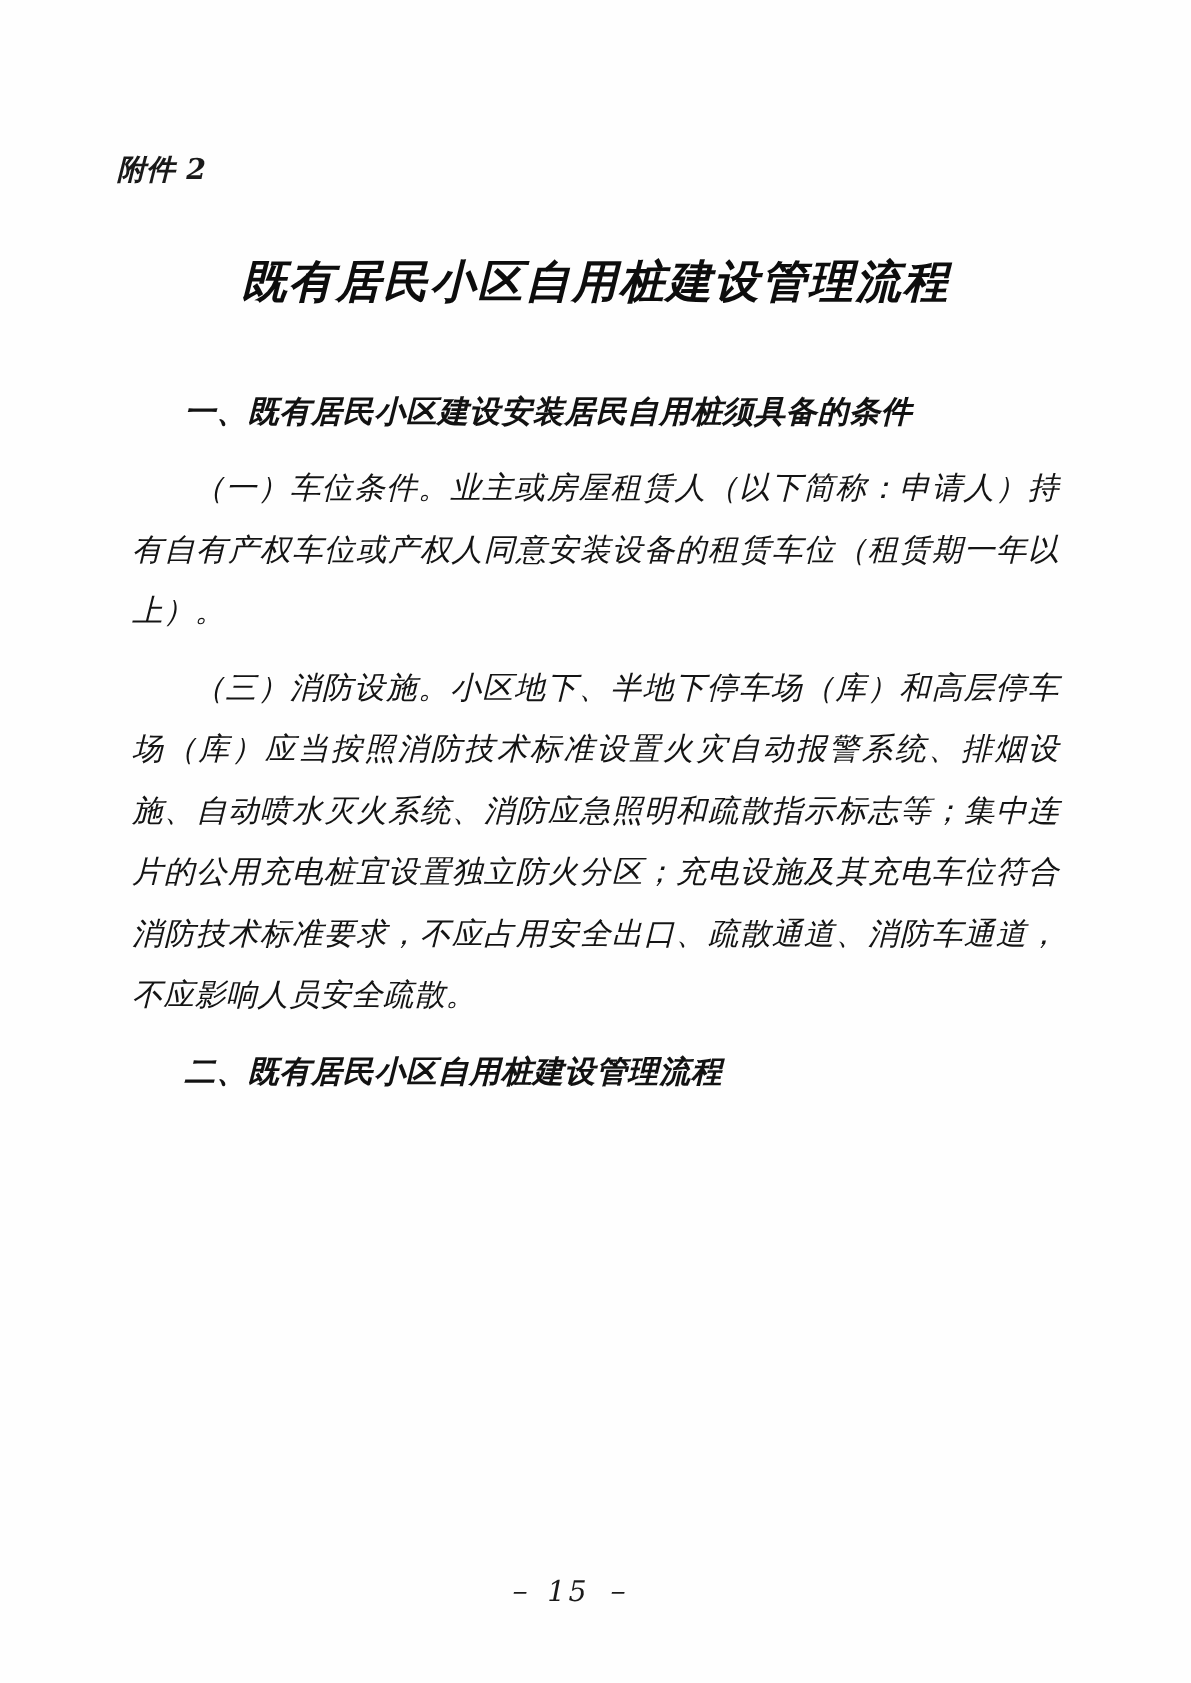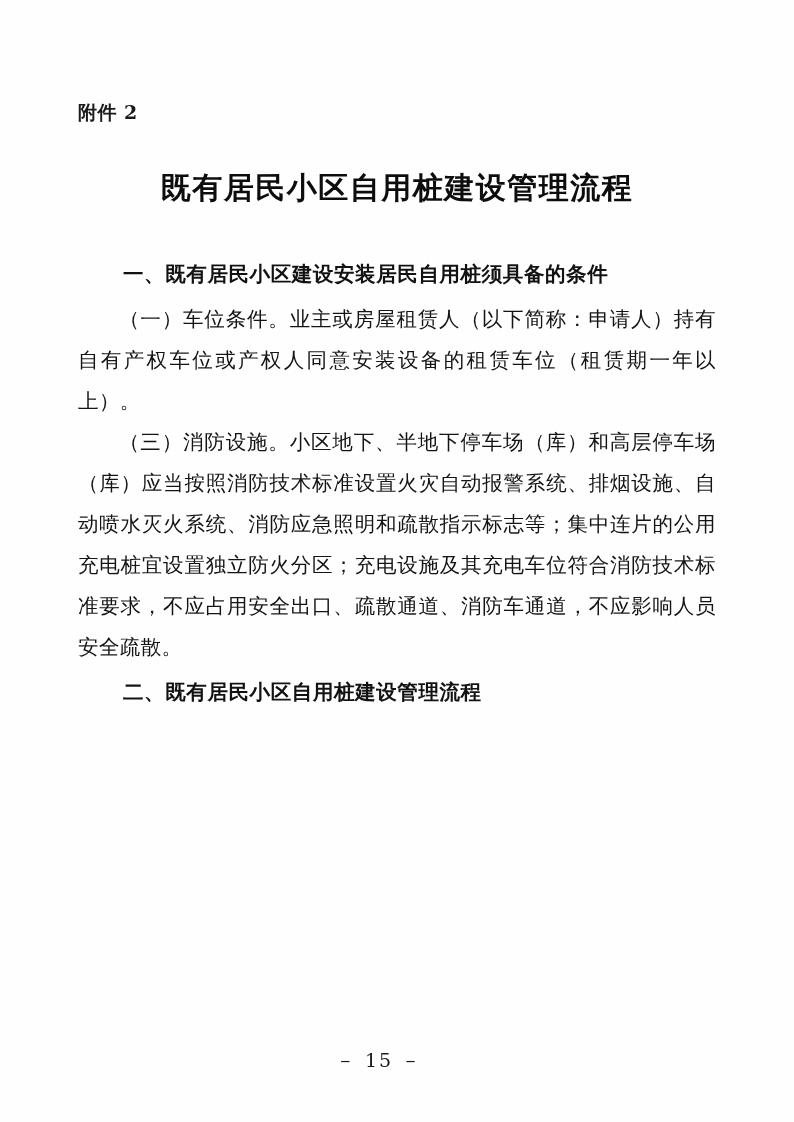--- a/index.html
+++ b/index.html
@@ -16,20 +16,21 @@
     overflow: hidden;
   }
   .page {
     position: absolute;
     left: 0; top: 0;
     width: 794px;
     height: 1122px;
     box-sizing: border-box;
     padding: 0;
     background: #fefefe;
+    font-style: italic;
   }
   .attachment-label {
     position: absolute;
     left: 78px;
     top: 100px;
     font-size: 19px;
     font-weight: 700;
     letter-spacing: 0.5px;
     color: #1a1a1a;
     font-family: "DejaVu Serif", "Liberation Serif", serif;
@@ -59,21 +60,21 @@
     letter-spacing: 0.6px;
     text-indent: 41px;
     color: #121212;
     margin: 4px;
   }
   .para {
     font-size: 20.5px;
     line-height: 41px;
     letter-spacing: 0.4px;
     text-indent: 41px;
-    margin: 0;
+    margin: 10px;
     text-align: justify;
     text-justify: inter-ideograph;
     color: #141414;
   }
   .page-number {
     position: absolute;
     left: 0;
     right: 0;
     bottom: 48px;
     text-align: center;

